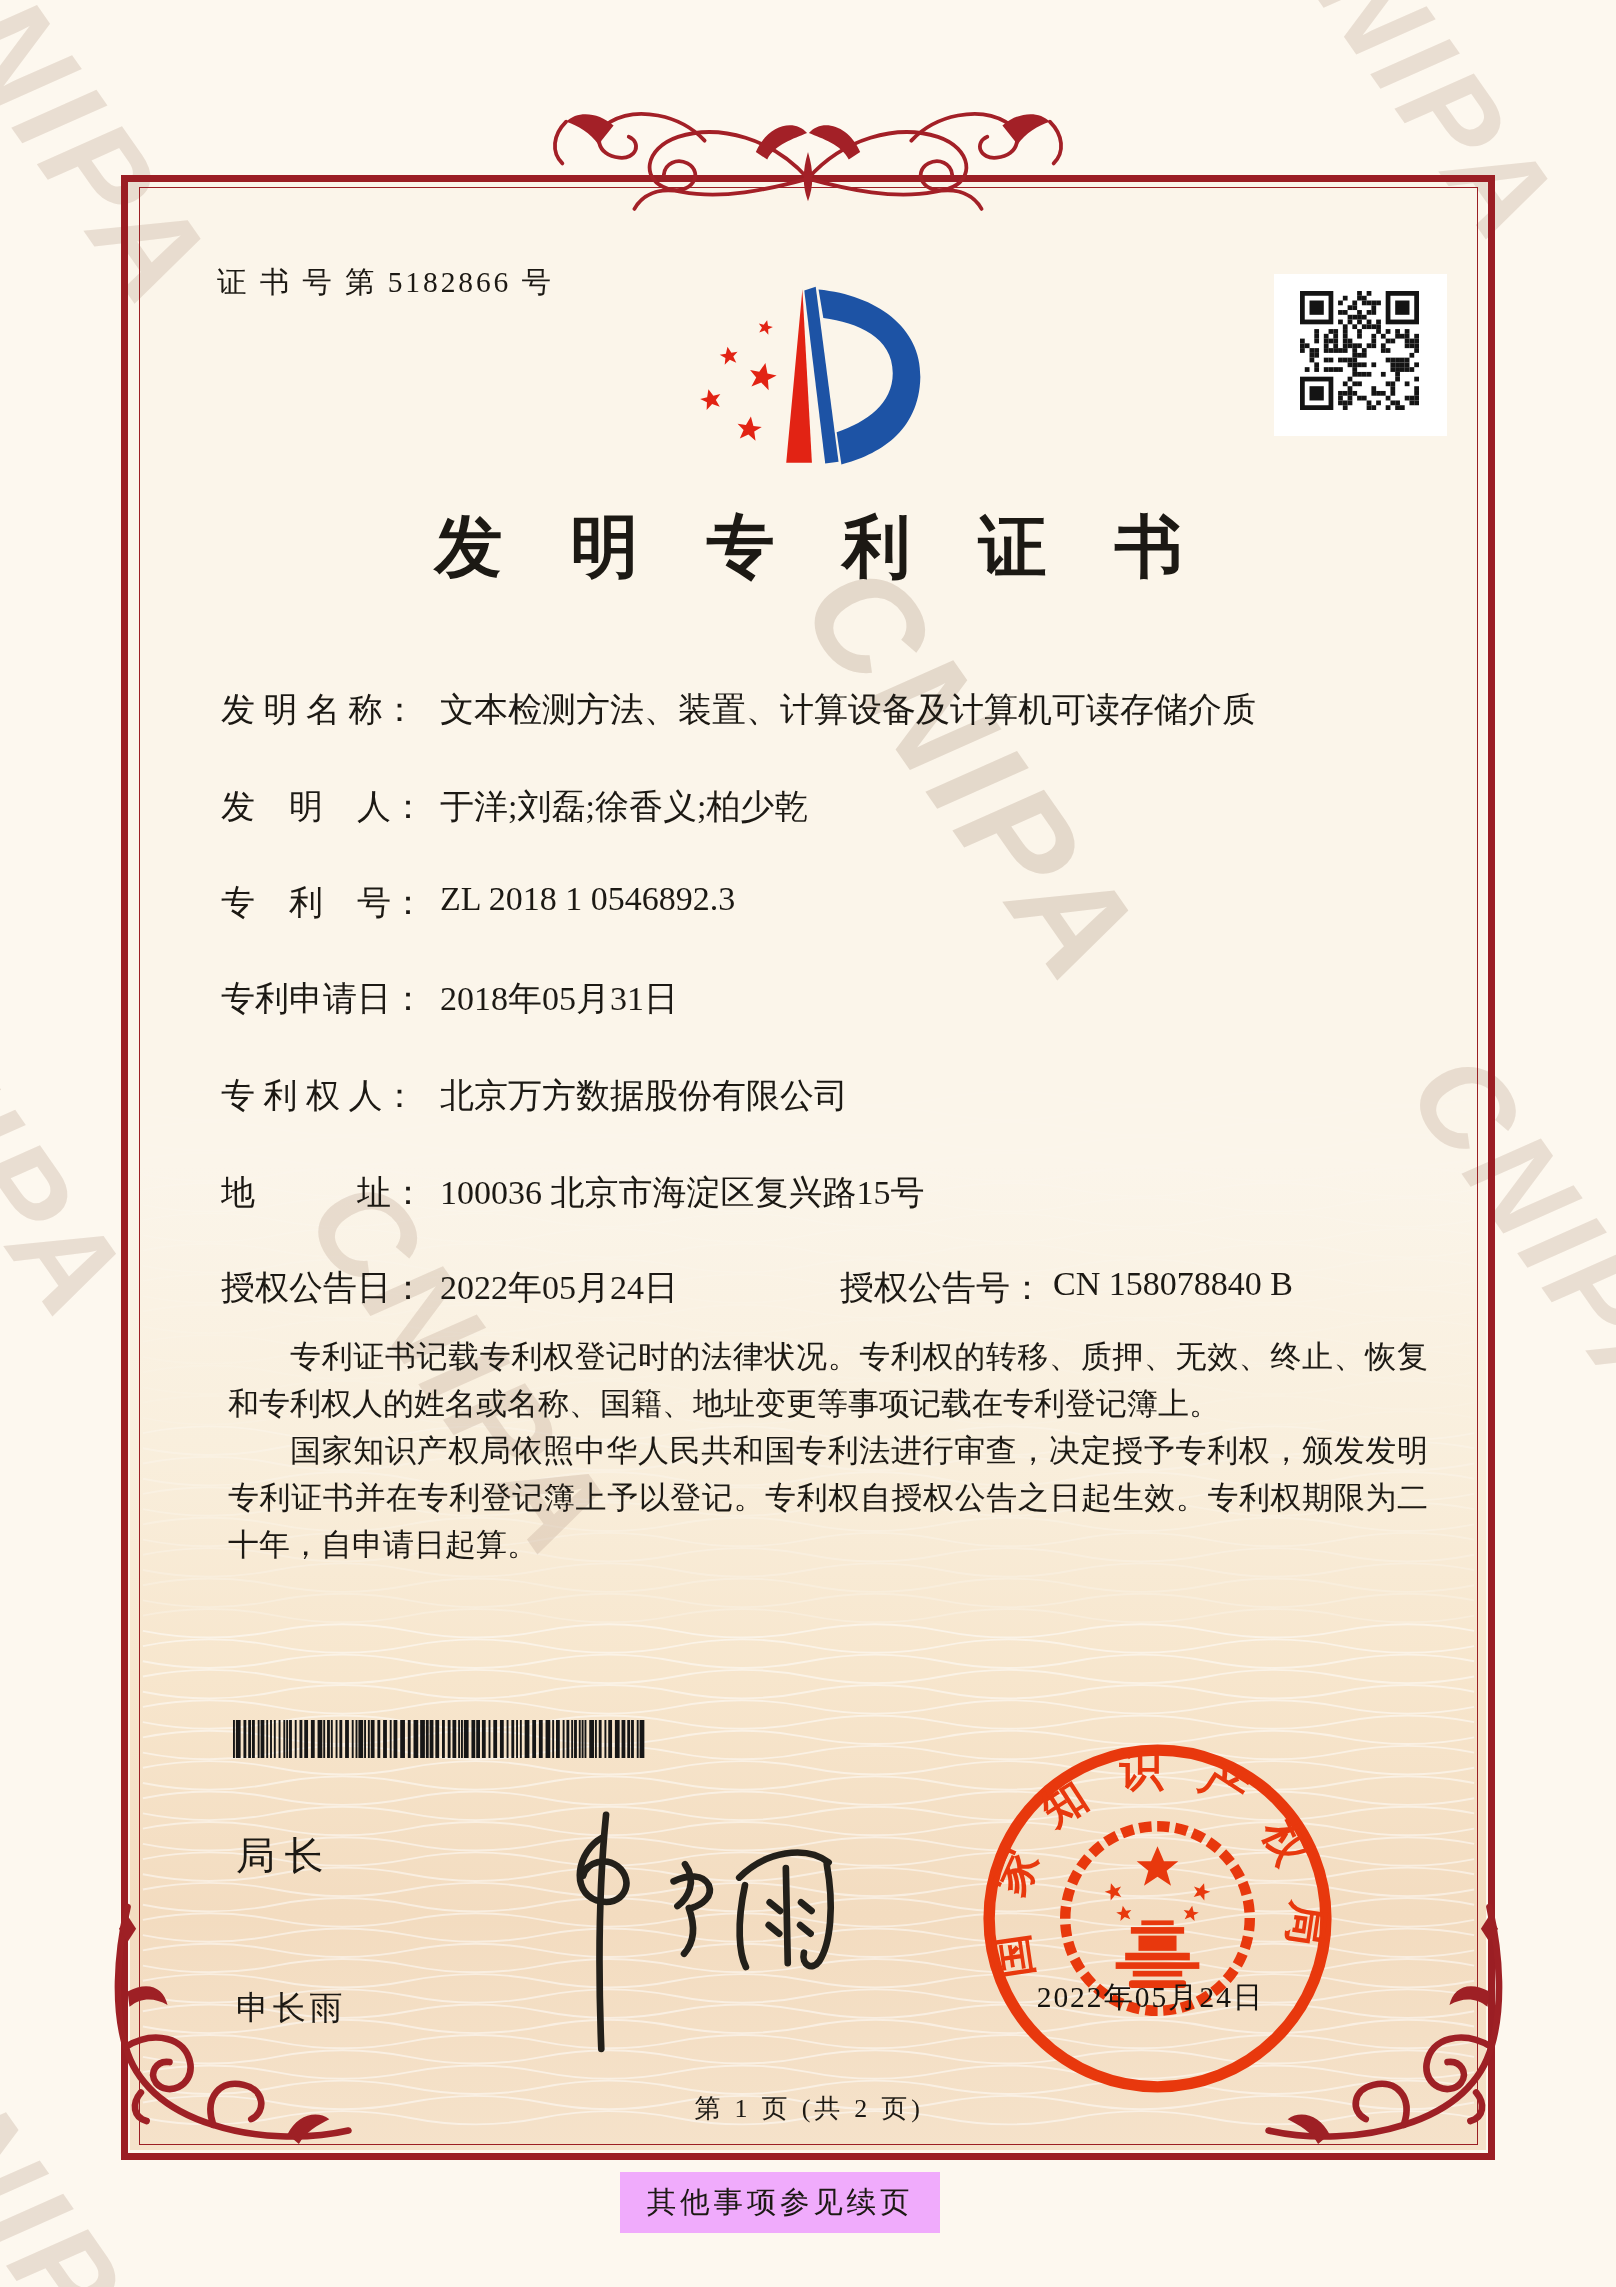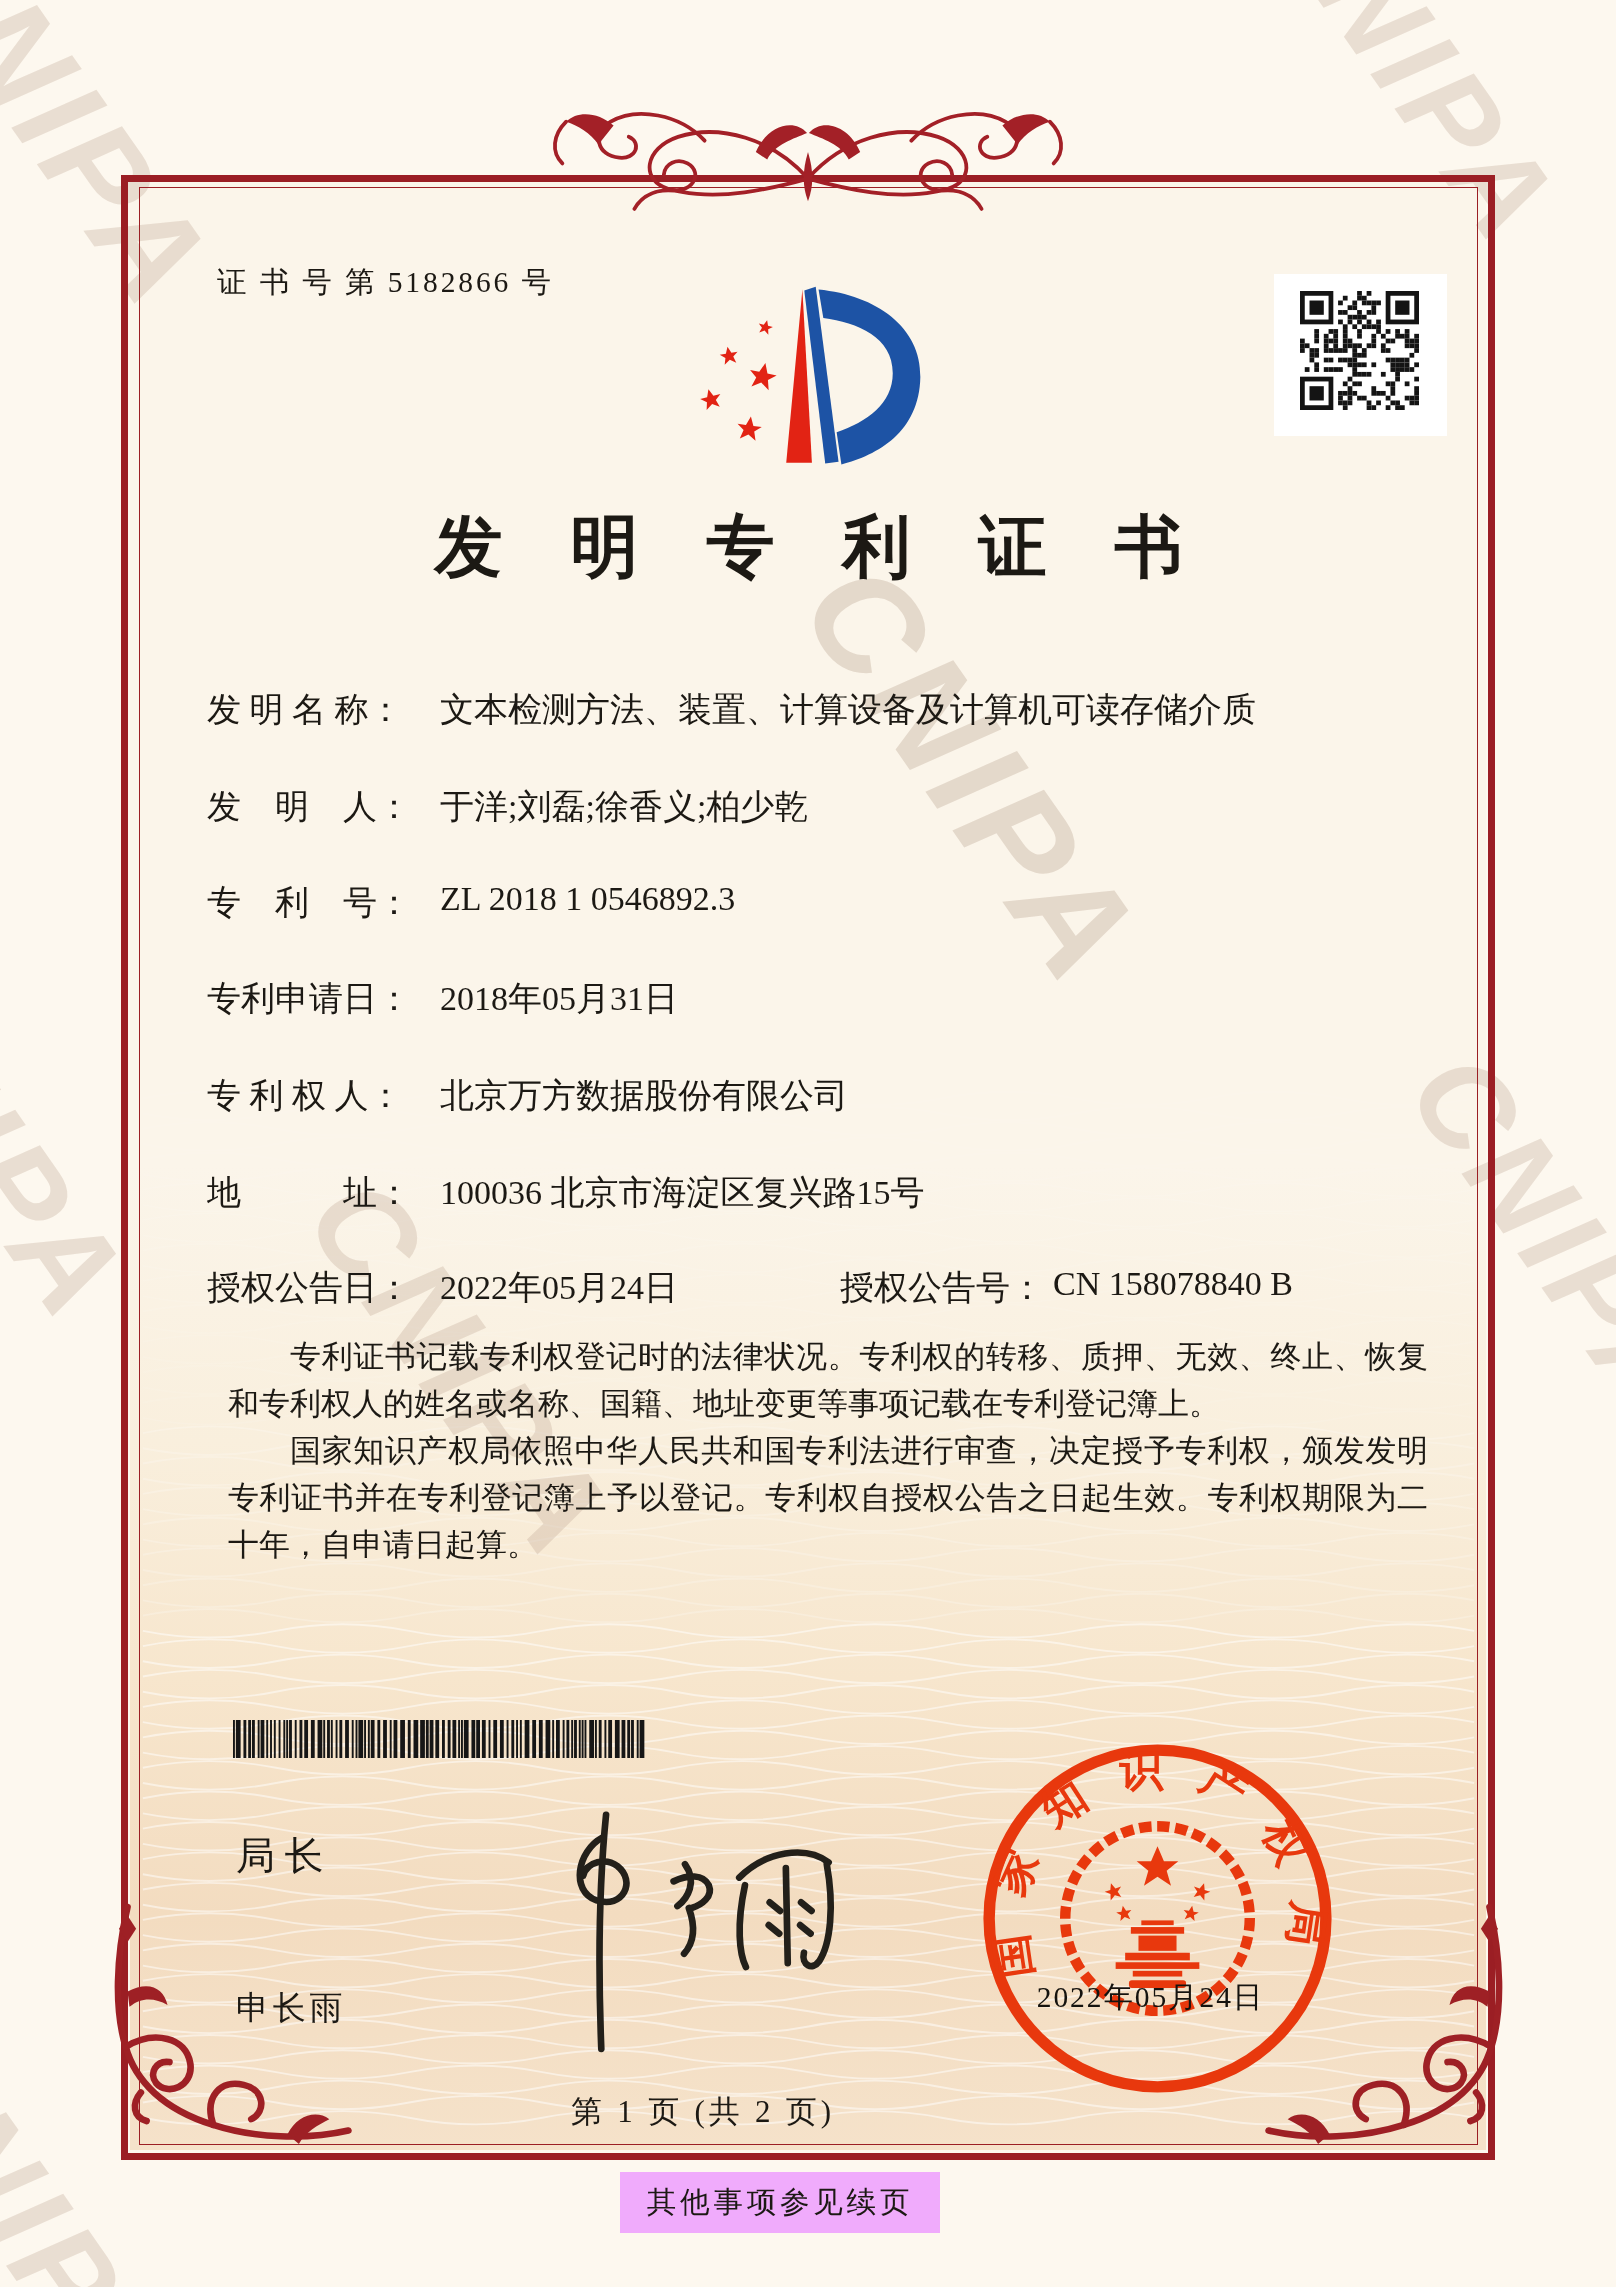--- a/index.html
+++ b/index.html
@@ -13,37 +13,37 @@
   .frame-outer{position:absolute;left:121px;top:175px;width:1360px;height:1971px;border:7.6px solid #9b1e24;z-index:2;}
   .frame-inner{position:absolute;left:139px;top:187px;width:1337px;height:1956px;border:1.9px solid #9b1e24;z-index:2;}
   .orn{position:absolute;z-index:3;}
   .cert-no{position:absolute;left:217px;top:263px;font-size:29.5px;letter-spacing:2.9px;z-index:3;text-align:right;}
   .logo{position:absolute;left:691px;top:280px;z-index:3;}
   .qr-panel{position:absolute;left:1274px;top:274px;width:173px;height:162px;background:#ffffff;z-index:3;}
   .qr{position:absolute;left:26px;top:17px;}
   .title{position:absolute;left:34px;top:502px;width:1617px;text-align:center;font-size:68px;font-weight:700;
          letter-spacing:68px;z-index:3;}
   .row{position:absolute;left:0;width:1617px;font-size:34px;z-index:3;}
-  .row .lbl{position:absolute;left:207px;white-space:pre;}
+  .row .lbl{position:absolute;left:221px;white-space:pre;}
   .row .val{position:absolute;left:440px;white-space:pre;}
   .row .lbl2{position:absolute;left:840px;white-space:pre;}
   .row .val2{position:absolute;left:1053px;white-space:pre;}
   .body-text{position:absolute;left:228px;top:1333px;width:1200px;font-size:31px;line-height:47px;
              text-align:justify;z-index:3;}
   .body-text p{margin:0;text-indent:2em;}
   .barcode{position:absolute;left:233px;top:1720px;z-index:3;}
   .sign-role{position:absolute;left:236px;top:1829px;font-size:39px;letter-spacing:9.5px;
              font-family:"Liberation Sans","DejaVu Sans",sans-serif;z-index:3;}
   .sign-name{position:absolute;left:236px;top:1986px;font-size:33px;letter-spacing:3.8px;
              font-family:Liberation Serif, serif;z-index:3;}
   .signature{position:absolute;left:490px;top:1809px;z-index:4;}
   .seal{position:absolute;left:972px;top:1733px;z-index:5;}
   .seal-date{position:absolute;left:989px;top:1978px;width:323px;text-align:center;font-size:29.5px;
              letter-spacing:1.9px;color:#15130f;z-index:6;}
-  .footer-page{position:absolute;left:571px;top:2091px;width:476px;text-align:left;font-size:31px;
+  .footer-page{position:absolute;left:571px;top:2091px;width:476px;text-align:center;font-size:26px;
                letter-spacing:3.8px;z-index:3;}
   .cont-box{position:absolute;left:620px;top:2172px;width:320px;height:61px;background:#f0abfc;
             display:flex;align-items:center;justify-content:center;z-index:4;}
   .cont-text{font-size:29.5px;letter-spacing:3.8px;}
 </style>
 </head>
 <body>
 
 <div class="page">
 

